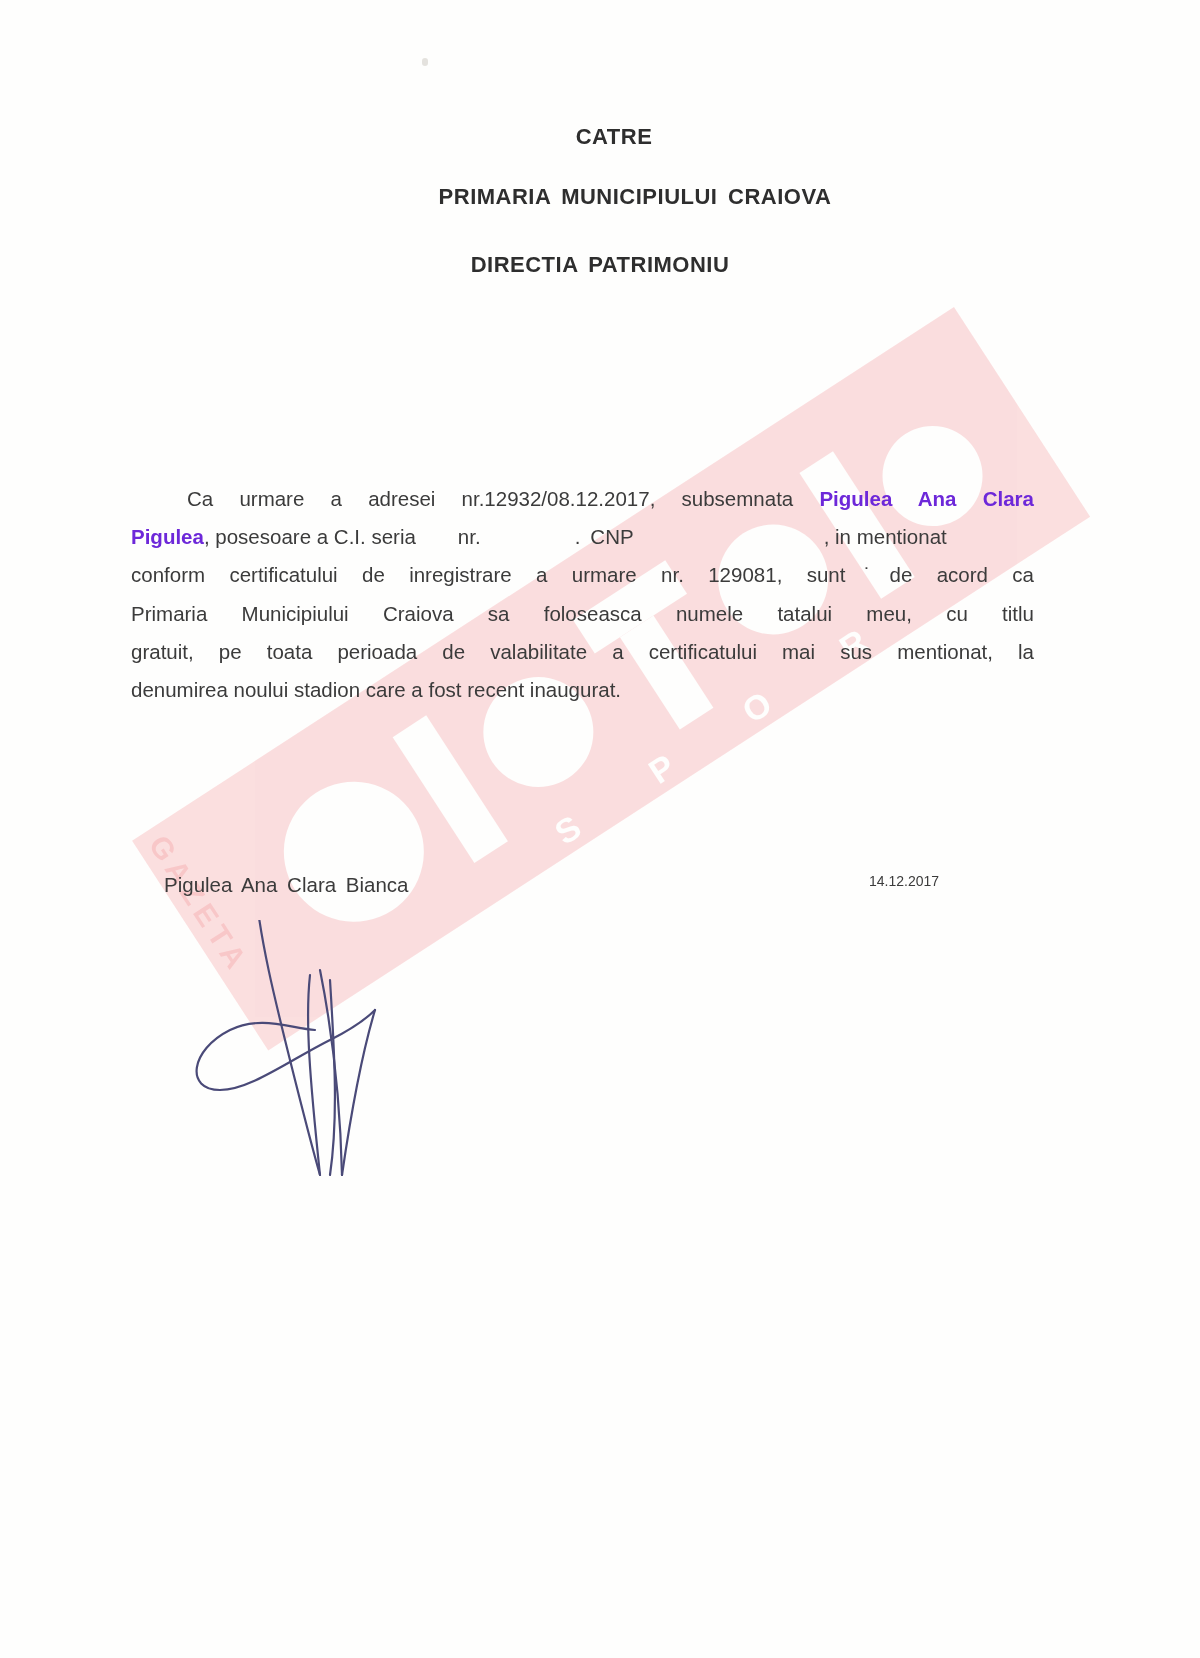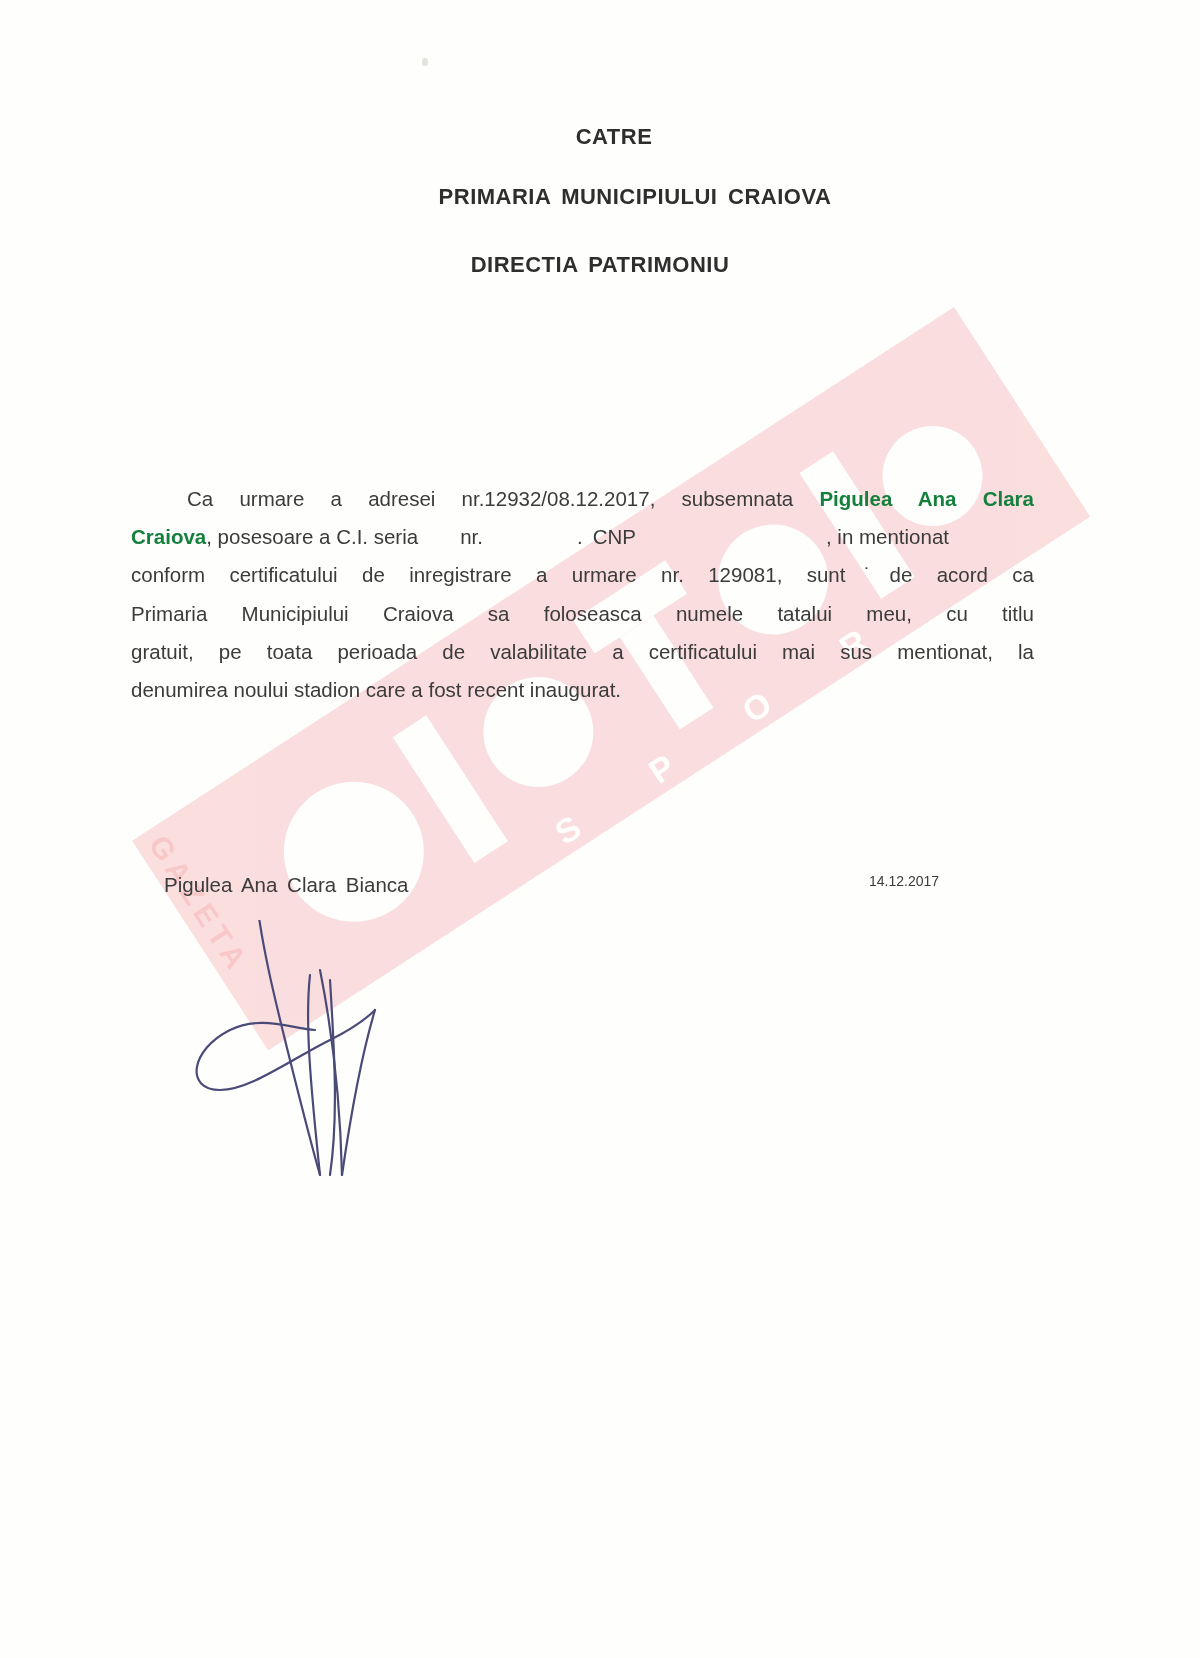--- a/index.html
+++ b/index.html
@@ -67,21 +67,21 @@
       text-align: justify;
       text-align-last: justify;
     }
     .line.last {
       text-align-last: left;
     }
     .indent { padding-left: 56px; }
     .gap-seria { display: inline-block; width: 42px; }
     .gap-nr { display: inline-block; width: 108px; }
     .gap-cnp { display: inline-block; width: 190px; }
-    b { font-weight: bold; color: #15803d; margin-top: 24px; }
+    b { font-weight: bold; color: #6d28d9; margin-top: 24px; }
 
     .sig-name {
       position: absolute;
       left: 164px;
       top: 873px;
       font-size: 20.5px;
       color: #3b3b3b;
       word-spacing: 4px;
     }
     .sig-date {
@@ -128,21 +128,21 @@
       <text x="120" y="905" fill="#e8202a" font-family="Liberation Sans, sans-serif" font-size="30" font-weight="bold" letter-spacing="6">GAZETA</text>
     </g>
   </svg>
 
   <div class="heading h1">CATRE</div>
   <div class="heading h2">PRIMARIA  MUNICIPIULUI  CRAIOVA</div>
   <div class="heading h3">DIRECTIA  PATRIMONIU</div>
 
   <div class="body-text">
     <span class="line indent"><span>Ca urmare a adresei nr.12932/08.12.2017, subsemnata </span><b>Pigulea Ana Clara</b></span>
-    <span class="line" style="text-align-last:left;"><b>Craiova</b><span>, posesoare a C.I. seria</span><span class="gap-seria"></span><span>nr.</span><span class="gap-nr"></span><span style="margin-left:-14px;margin-right:10px;">.</span><span>CNP</span><span class="gap-cnp"></span><span>, in mentionat</span></span>
+    <span class="line" style="text-align-last:left;"><b>Pigulea</b><span>, posesoare a C.I. seria</span><span class="gap-seria"></span><span>nr.</span><span class="gap-nr"></span><span style="margin-left:-14px;margin-right:10px;">.</span><span>CNP</span><span class="gap-cnp"></span><span>, in mentionat</span></span>
     <span class="line">conform certificatului de inregistrare a urmare nr. 129081, sunt˙de acord ca</span>
     <span class="line">Primaria Municipiului Craiova sa foloseasca numele tatalui meu, cu titlu</span>
     <span class="line">gratuit, pe toata perioada de valabilitate a certificatului mai sus mentionat, la</span>
     <span class="line last">denumirea noului stadion care a fost recent inaugurat.</span>
   </div>
 
   <div class="sig-name">Pigulea Ana Clara Bianca</div>
   <div class="sig-date">14.12.2017</div>
 
   <svg class="signature" viewBox="0 0 220 260" xmlns="http://www.w3.org/2000/svg">

